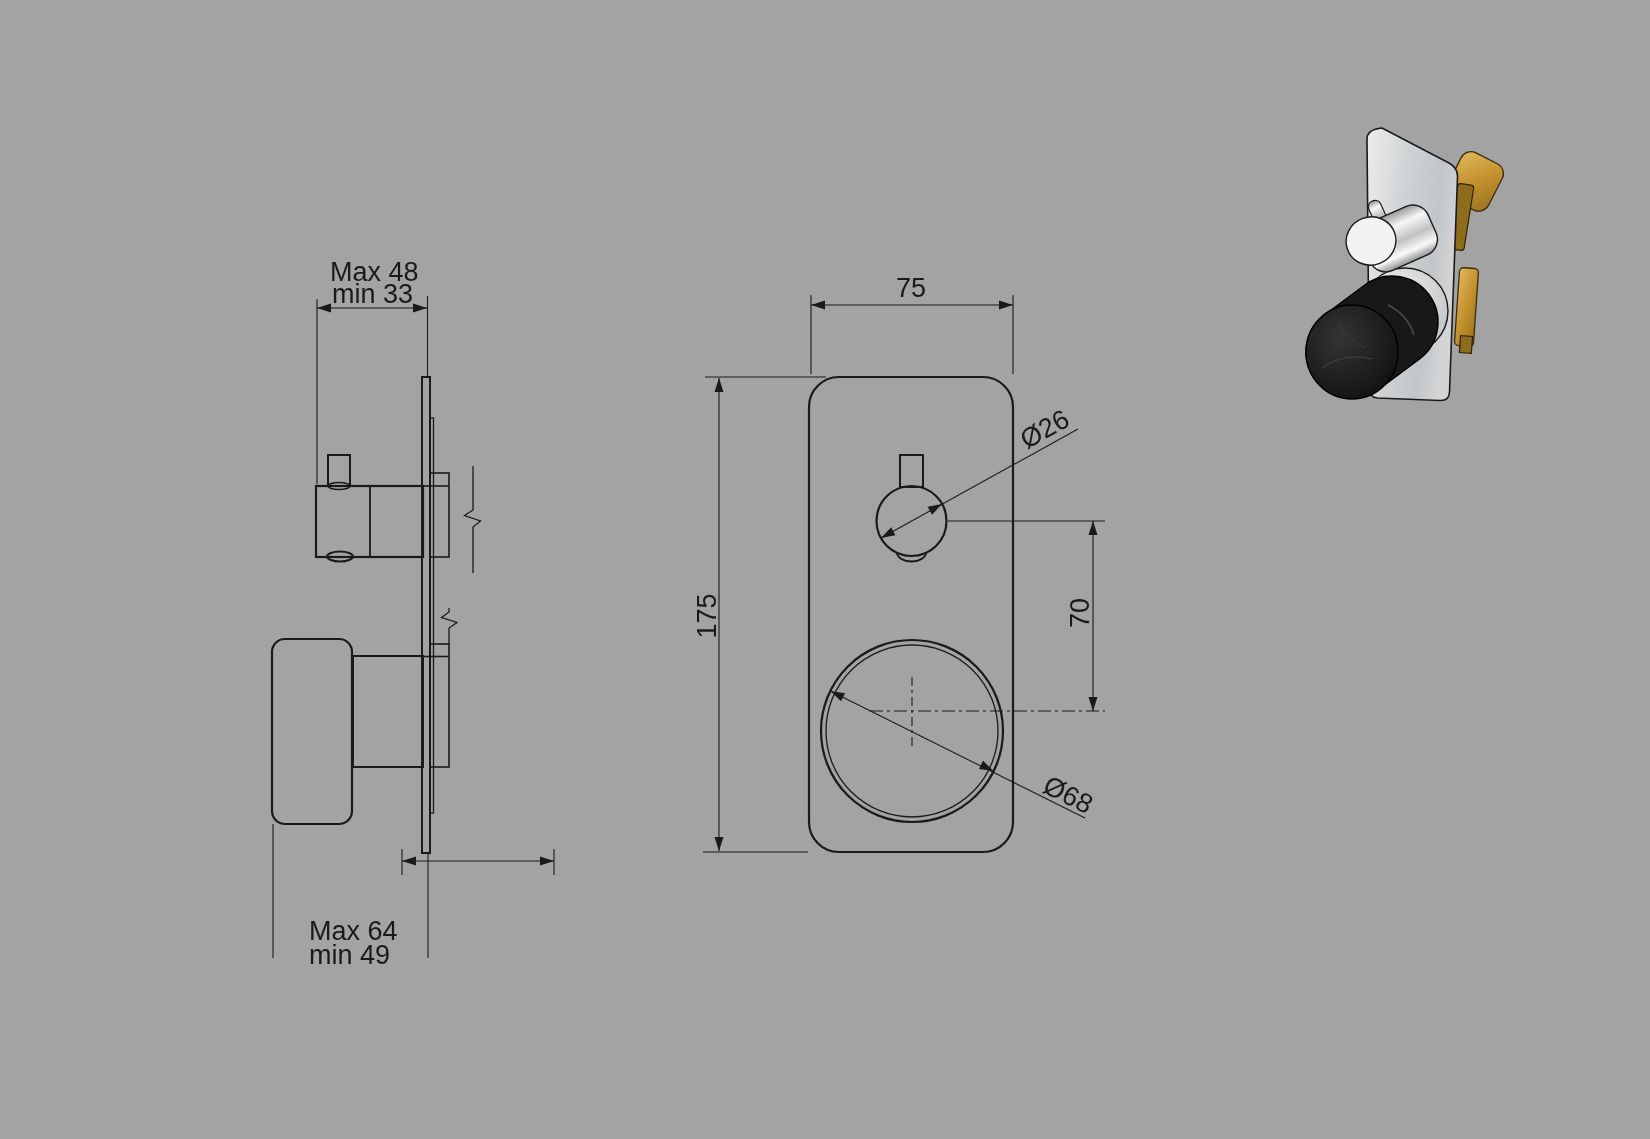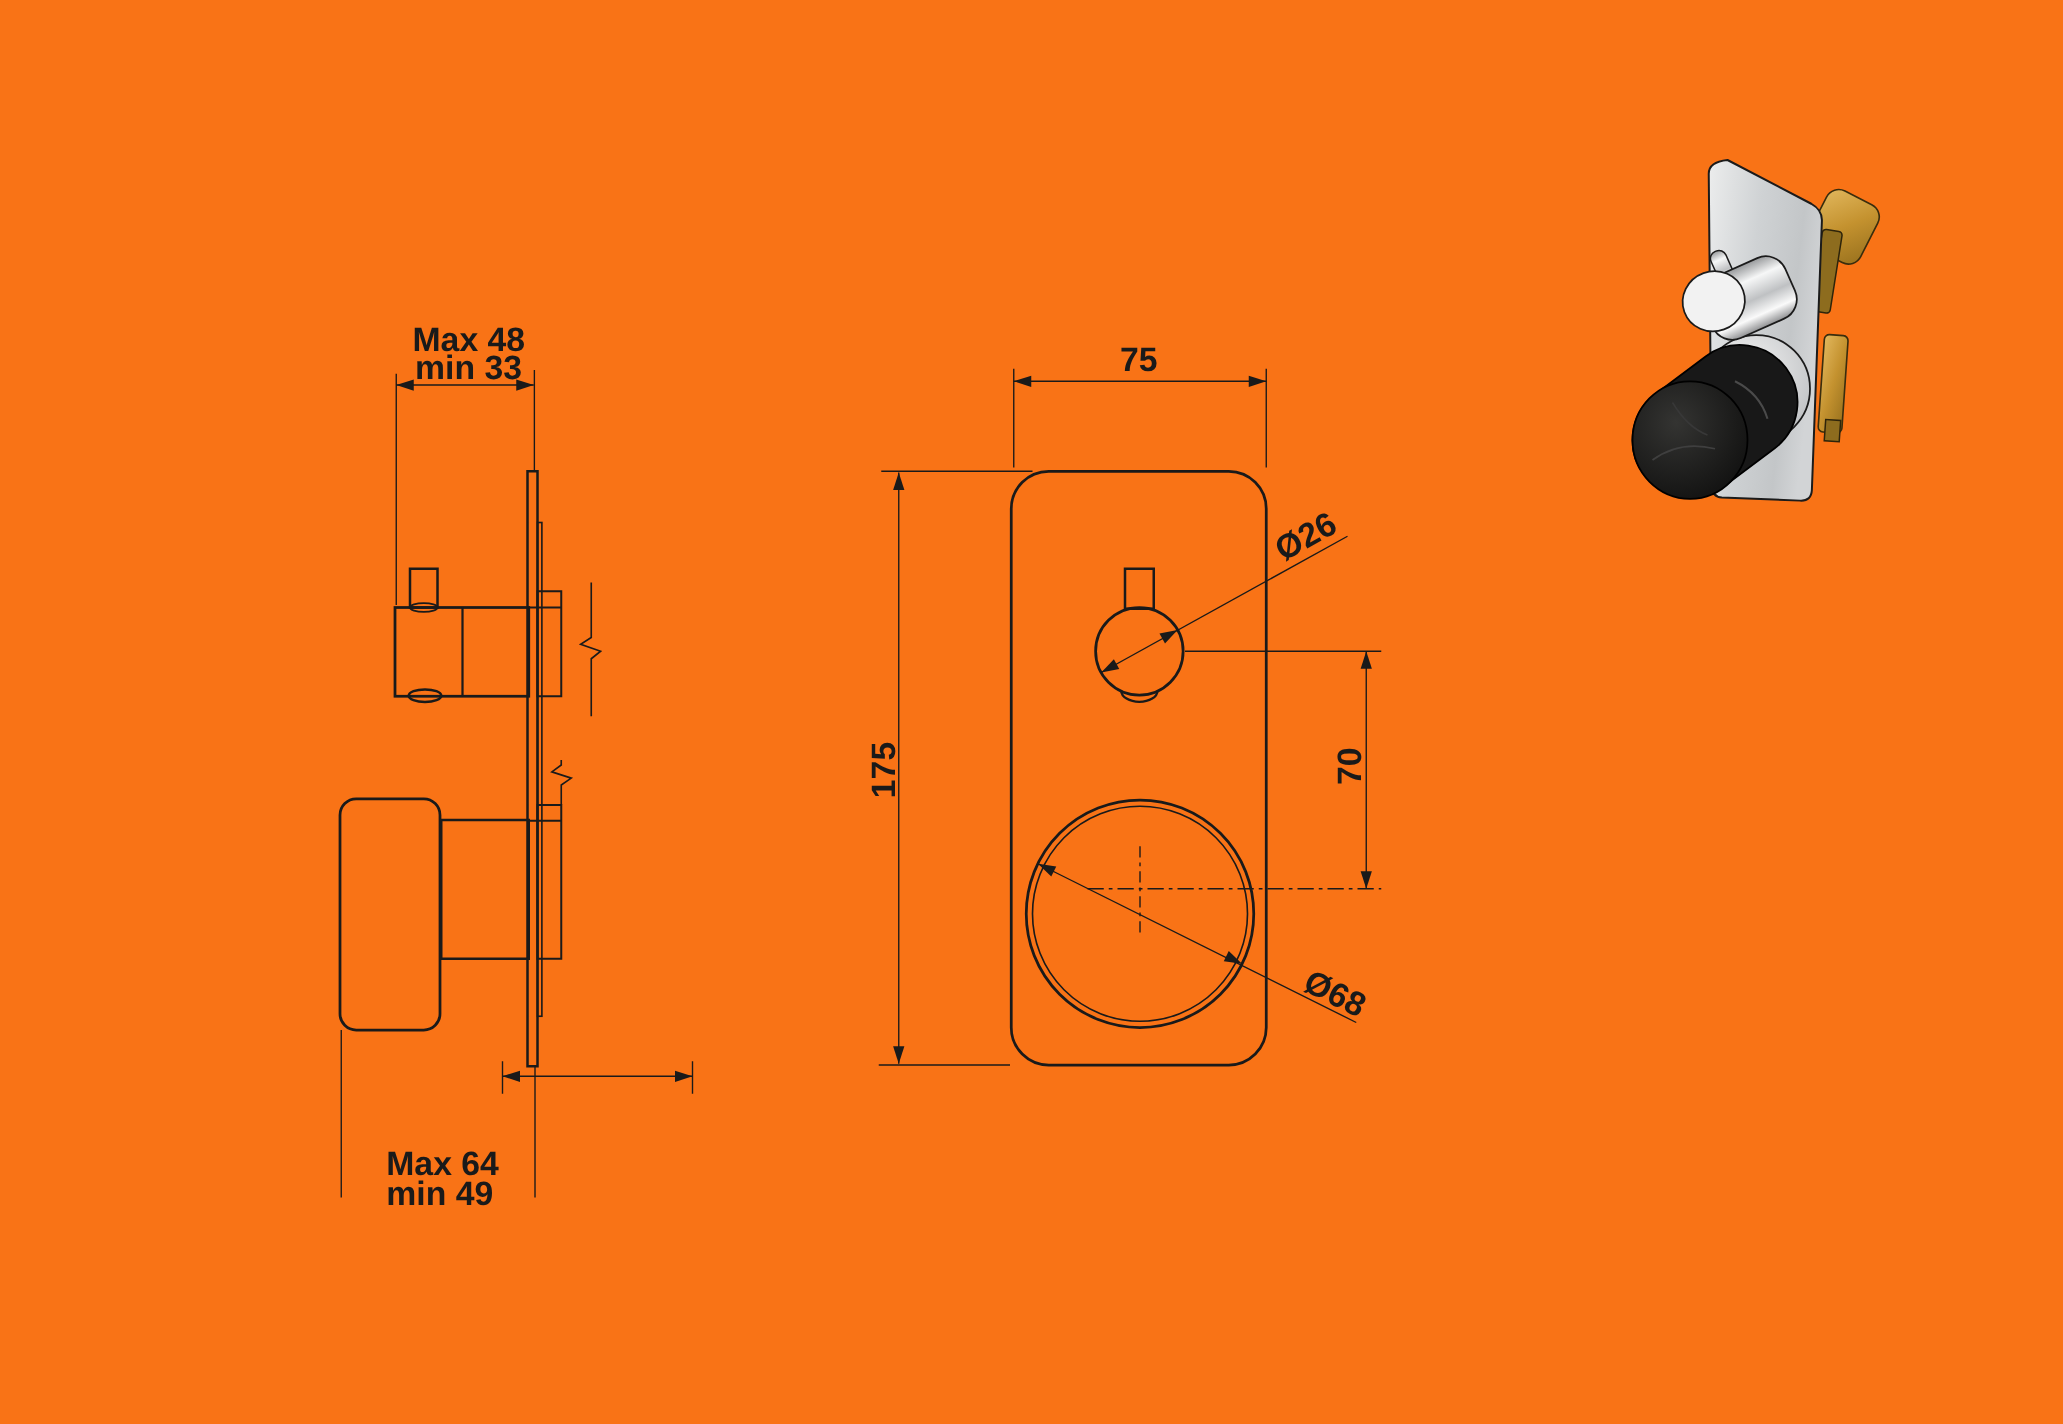--- a/index.html
+++ b/index.html
@@ -1,17 +1,17 @@
 <!DOCTYPE html>
 <html><head>
 <meta charset="utf-8">
 <style>
   html,body{margin:0;padding:0;background:#ffffff;}
-  .canvas{position:relative;width:1650px;height:1139px;background:#f97316;overflow:hidden;
-          font-family:"Liberation Sans", sans-serif;font-weight:bold;}
+  .canvas{position:relative;width:1650px;height:1139px;background:#a3a3a3;overflow:hidden;
+          font-family:"Liberation Sans", sans-serif;}
   svg text{font-family:"Liberation Sans", sans-serif;fill:#1a1a1a;}
   .dim-text{font-size:27px;}
 </style>
 </head>
 <body>
 
 <div class="canvas">
 <svg width="1650" height="1139" viewBox="0 0 1650 1139" xmlns="http://www.w3.org/2000/svg">
 
   <defs>

